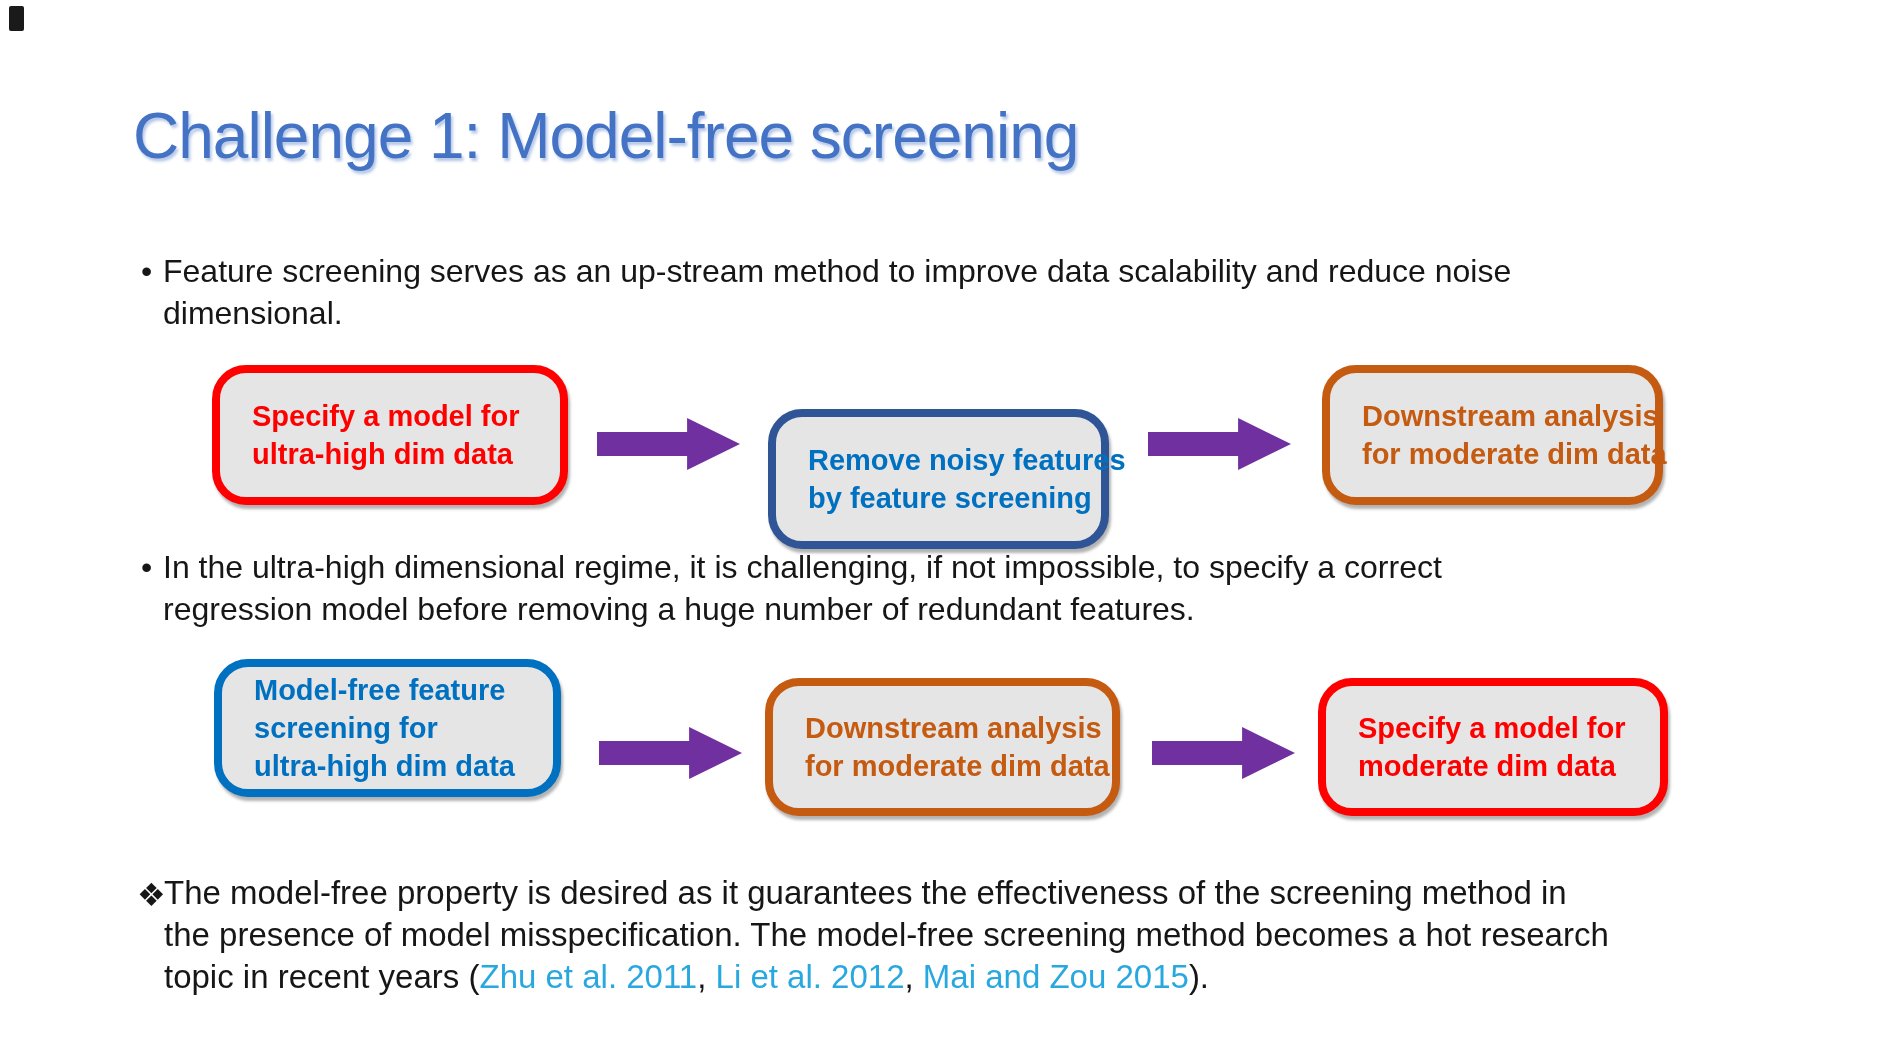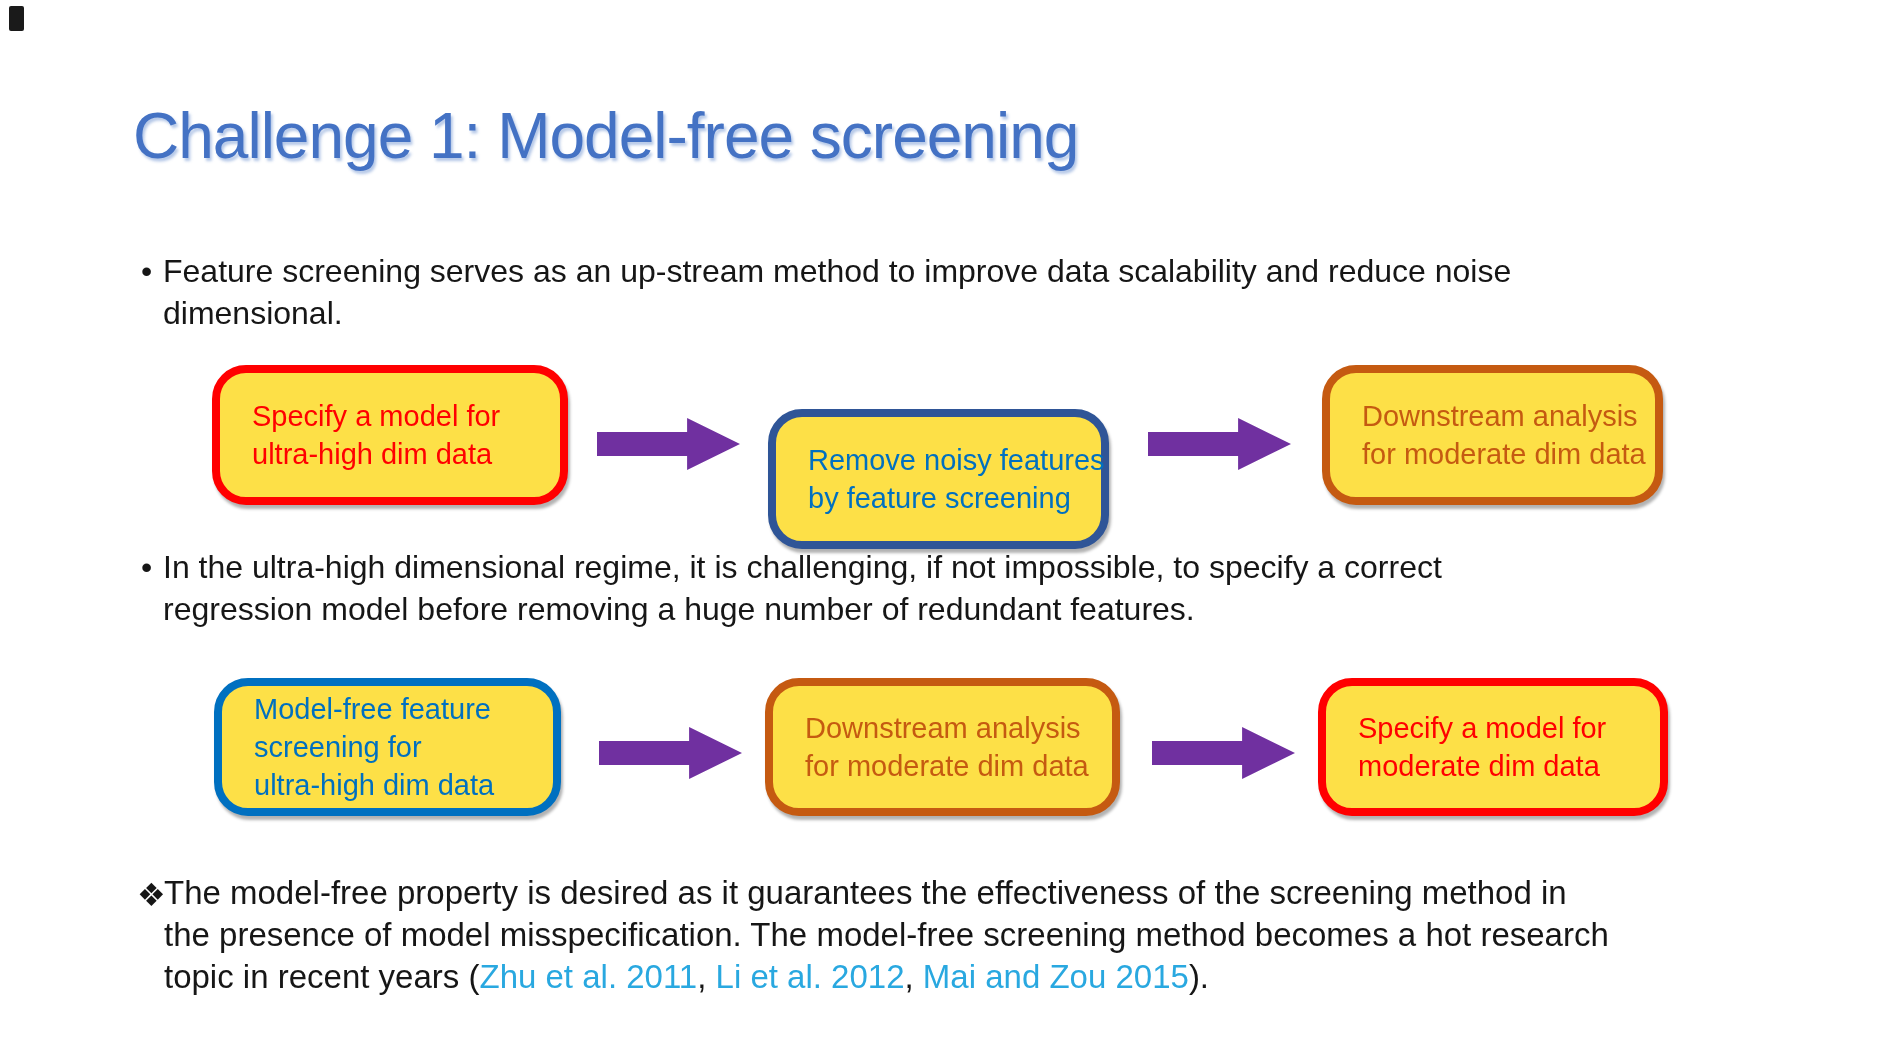--- a/index.html
+++ b/index.html
@@ -7,28 +7,28 @@
          font-family:"Liberation Sans", sans-serif;color:#161616;}
   .corner-artifact{position:absolute;left:9px;top:6px;width:15px;height:25px;background:#1a1a1a;border-radius:2px;}
   .title{position:absolute;left:133px;top:96px;font-size:64px;line-height:80px;font-weight:400;
          letter-spacing:-1px;text-shadow:2px 3px 3px rgba(68,114,196,0.40);}
   .bullet{position:absolute;left:133px;font-size:32px;line-height:42px;padding-left:30px;}
   .bullet .marker{position:absolute;left:8px;top:0;}
   .bullet1{top:250px;}
   .bullet2{top:546px;}
   .closing{position:absolute;left:133px;top:872px;font-size:33px;line-height:42px;padding-left:31px;}
   .closing .marker{position:absolute;left:4px;top:2px;font-size:32px;}
-  .flow-box{position:absolute;border:8px solid #fca5a5;border-radius:34px;background:#fde047;
+  .flow-box{position:absolute;border:8px solid #fca5a5;border-radius:34px;background:#e5e5e5;
             display:flex;align-items:center;padding-left:32px;box-sizing:border-box;
             font-size:29px;line-height:38px;white-space:pre;
-            box-shadow:2px 4px 3px rgba(0,0,0,0.30);}
+            box-shadow:2px 4px 3px rgba(0,0,0,0.30);font-weight:bold;}
   .box-a{left:212px;top:365px;width:356px;height:140px;}
   .box-b{left:768px;top:365px;width:341px;height:140px;margin-top:44px;}
   .box-c{left:1322px;top:365px;width:341px;height:140px;}
-  .box-d{left:214px;top:678px;width:347px;height:138px;}
+  .box-d{left:214px;top:659px;width:347px;height:138px;}
   .box-e{left:765px;top:678px;width:355px;height:138px;}
   .box-f{left:1318px;top:678px;width:350px;height:138px;}
   .block-arrow{position:absolute;width:143px;height:52px;
                clip-path:polygon(0 27%,63% 27%,63% 0,100% 50%,63% 100%,63% 73%,0 73%);
                filter:drop-shadow(2px 3px 2px rgba(0,0,0,0.35));}
   .arr-1a{left:597px;top:418px;}
   .arr-1b{left:1148px;top:418px;}
   .arr-2a{left:599px;top:727px;}
   .arr-2b{left:1152px;top:727px;}
   .line{display:block;}

